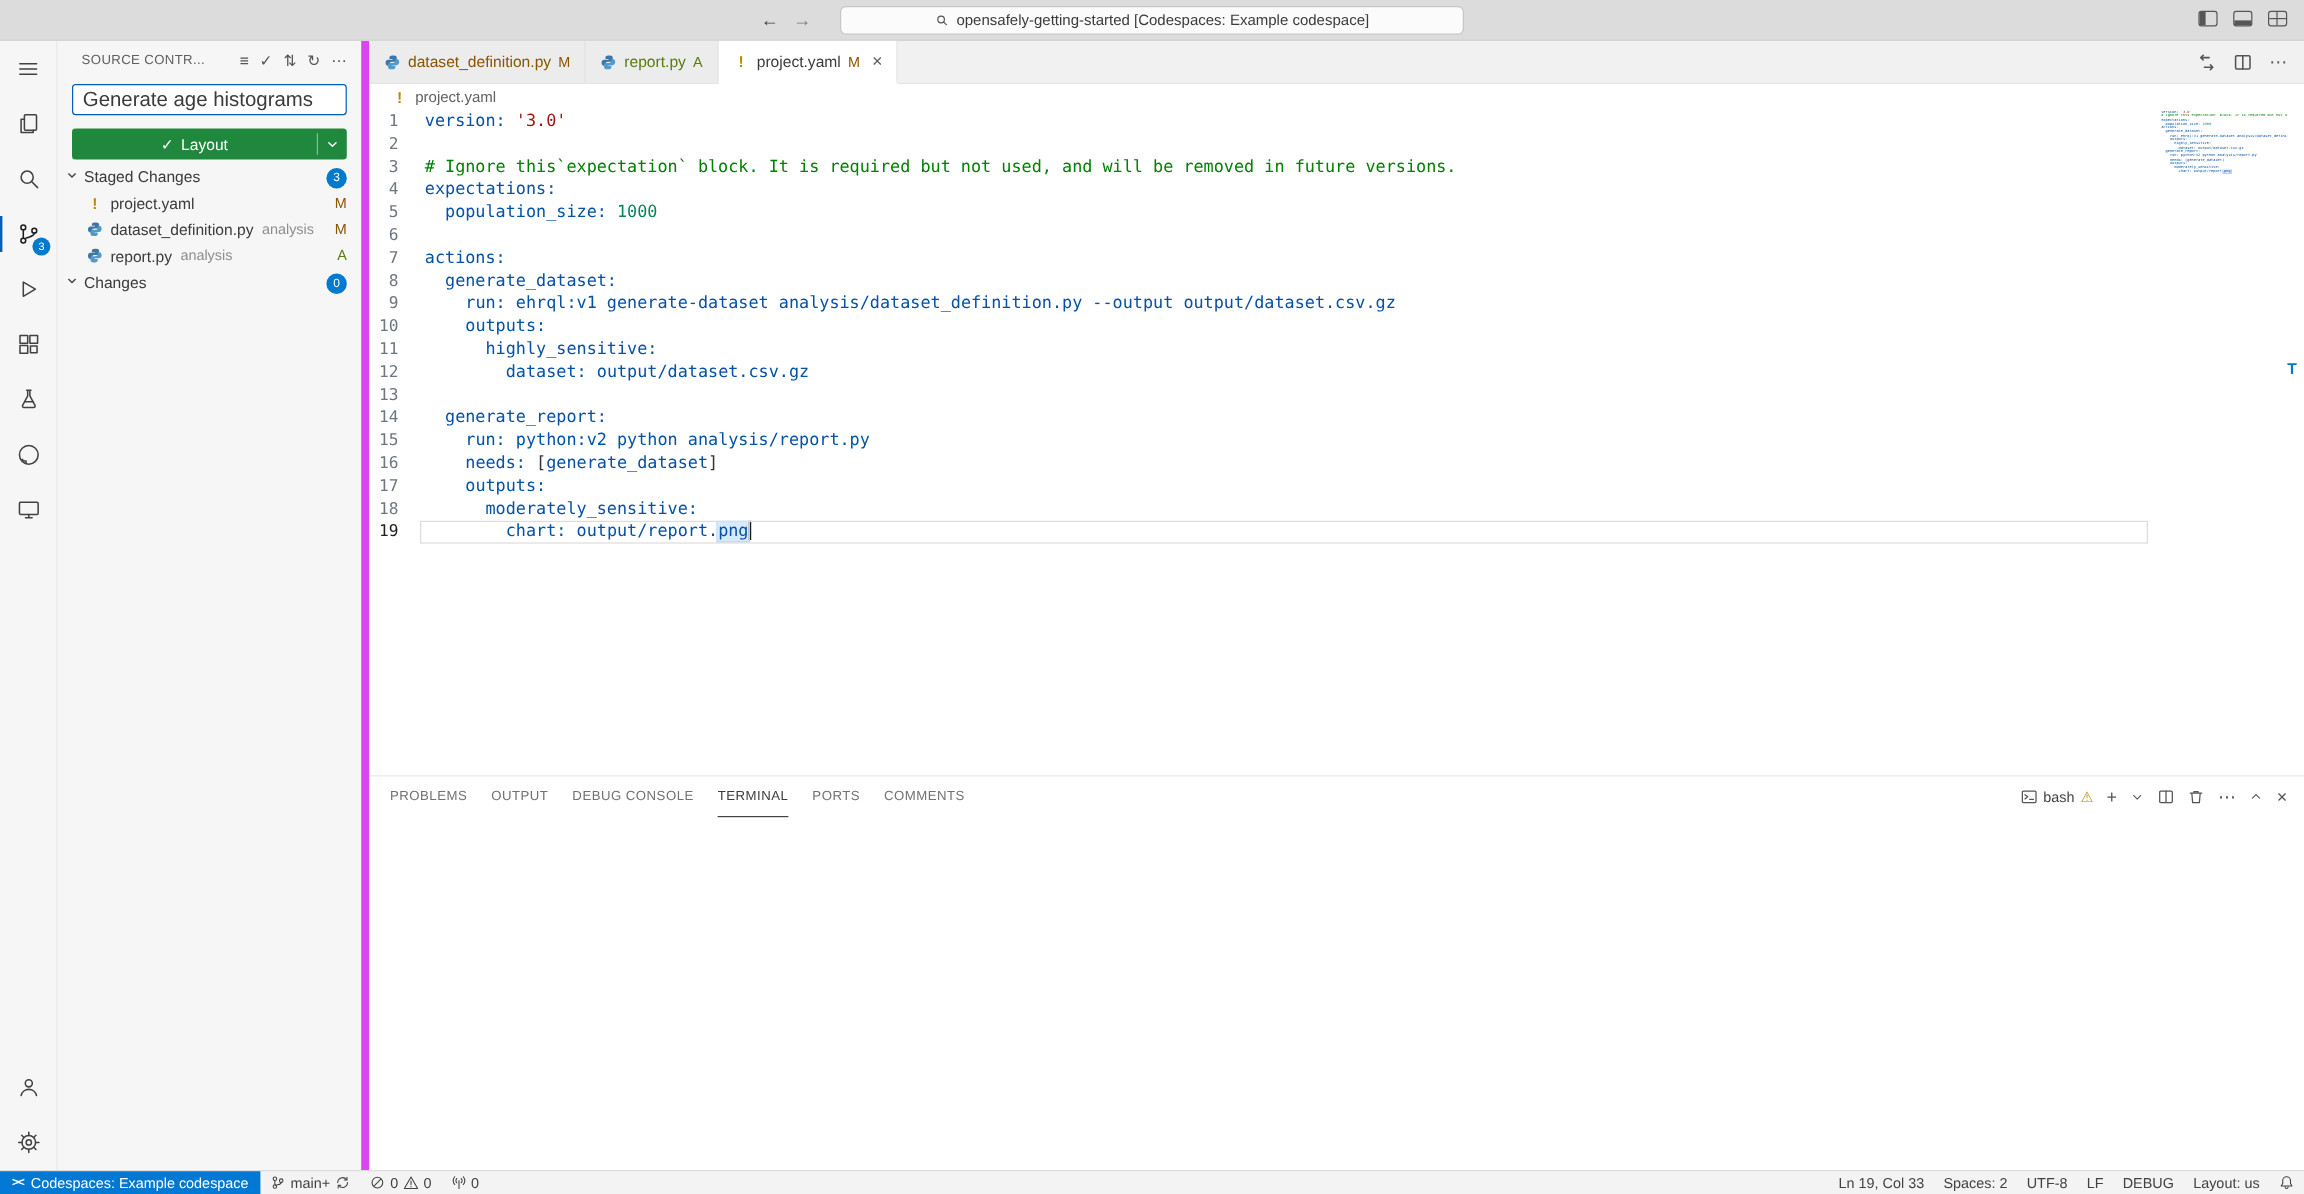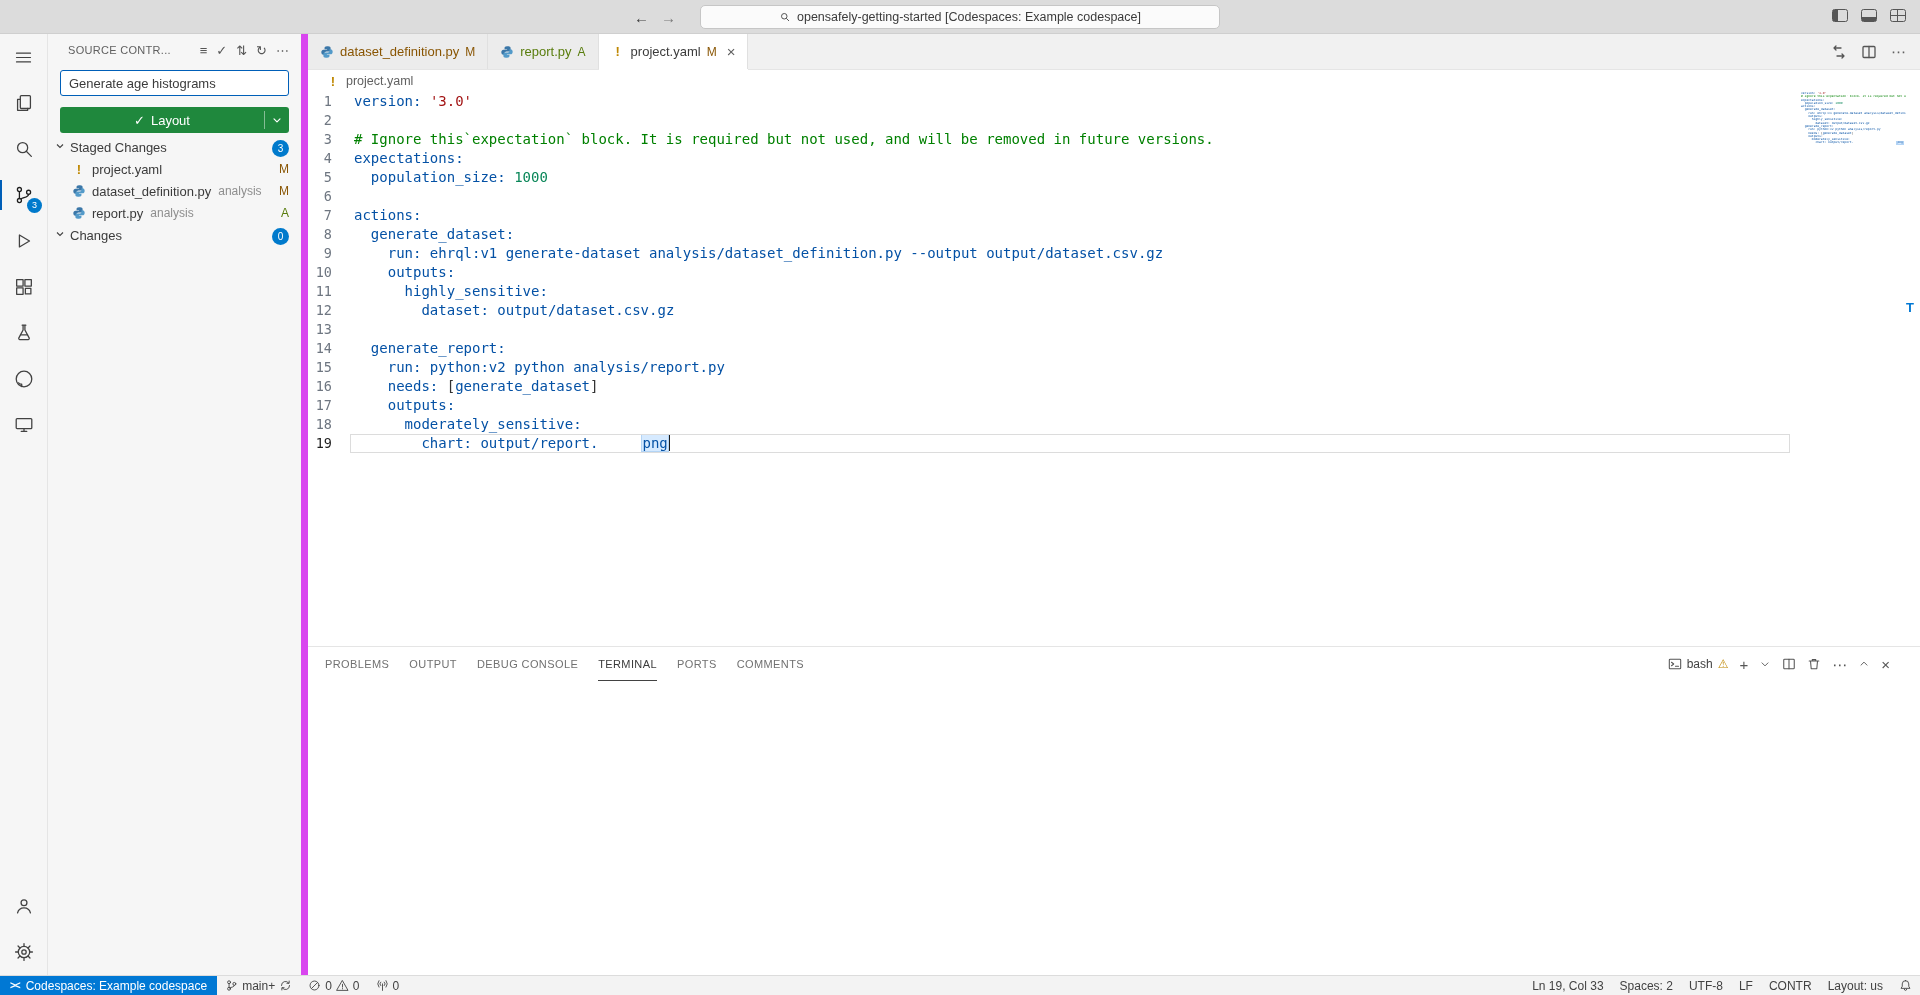--- a/index.html
+++ b/index.html
@@ -30,21 +30,21 @@
   .ab-item.active svg { stroke:#1f1f1f; }
   .ab-badge { position:absolute; right:5px; bottom:5px; min-width:15px; height:15px; border-radius:8px; background:#007acc; color:#fff; font-size:9px; line-height:15px; text-align:center; padding:0 2px; }
   .ab-spacer { flex:1; }
 
   
   .sidebar { width:260px; flex:0 0 auto; background:#f6f6f6; border-right:7px solid #d946ef; display:flex; flex-direction:column; }
   .sb-header { height:32px; display:flex; align-items:center; padding:0 12px 0 20px; }
   .sb-title { font-size:11px; color:#5f5f5f; letter-spacing:.3px; white-space:nowrap; overflow:hidden; }
   .sb-actions { margin-left:auto; display:flex; align-items:center; gap:9px; color:#555; font-size:13px; }
   .sb-actions span { cursor:pointer; }
-  .commit-input { margin:4px 12px 0 12px; height:26px; border:1px solid #005fb8; border-radius:3px; background:#fff; font-family:"Liberation Sans",sans-serif; font-size:13px; color:#3b3b3b; padding:0 8px; outline:none; }
+  .commit-input { margin:4px 12px 0 12px; height:26px; border:1px solid #005fb8; border-radius:3px; background:#fff; font-family:"Liberation Sans",sans-serif; font-size:17px; color:#3b3b3b; padding:0 8px; outline:none; }
   .commit-btn { margin:11px 12px 0 12px; height:26px; border-radius:3px; background:#1f883d; color:#fff; display:flex; align-items:stretch; cursor:pointer; overflow:hidden; }
   .cb-main { flex:1; display:flex; align-items:center; justify-content:center; gap:6px; font-size:13px; }
   .cb-divider { width:1px; background:rgba(255,255,255,.45); margin:4px 0; }
   .cb-dd { width:24px; display:flex; align-items:center; justify-content:center; }
   .cb-dd svg, .chev svg { stroke:#fff; fill:none; stroke-width:1.6; stroke-linecap:round; stroke-linejoin:round; }
   .scm-tree { margin-top:7px; }
   .tree-row { height:22px; display:flex; font-size:13px; cursor:pointer; padding-right:12px; }
   .tree-row.section { padding-left:4px; }
   .tree-row.section .sec-chev svg { stroke:#424242; fill:none; stroke-width:1.5; }
   .sec-chev { width:16px; display:flex; justify-content:center; }
@@ -84,29 +84,29 @@
   .line-num.active { color:#1f1f1f; }
   .line-content { flex:1; white-space:pre; position:relative; }
   .code-line.current .line-content::after { content:""; position:absolute; left:-4px; right:0; top:0; bottom:0; border:1px solid #dcdcdc; pointer-events:none; }
   .tk-pl { color:#333; }
   .tk-key { color:#0451a5; }
   .tk-val { color:#0451a5; }
   .tk-str { color:#a31515; }
   .tk-com { color:#008000; }
   .tk-num { color:#098658; }
   .tk-pun { color:#333; }
-  .tk-hl { color:#0451a5; background:rgba(173,214,255,.5); outline:1px solid #b3d4f5;margin-left:44px; }
+  .tk-hl { color:#0451a5; background:rgba(173,214,255,.5); outline:1px solid #b3d4f5; }
   .caret { display:inline-block; width:2px; height:16px; background:#1a1a1a; vertical-align:-3px; }
   .minimap { position:absolute; top:0; right:14px; width:105px; }
   .mm-line { font-family:"DejaVu Sans Mono", monospace; font-size:3px; line-height:3.3px; white-space:pre; overflow:hidden; }
   .ruler-marker { position:absolute; right:6px; top:208px; color:#0078d4; font-weight:bold; font-size:13px; font-family:"Liberation Sans",sans-serif; }
 
   
   .panel { height:329px; flex:0 0 auto; border-top:1px solid #e5e5e5; background:#fff; display:flex; flex-direction:column; }
-  .panel-header { height:34px; flex:0 0 auto; display:flex; align-items:center; padding:0 30px 0 17px; }
+  .panel-header { height:34px; flex:0 0 auto; display:flex; align-items:center; padding:0 14px 0 17px; }
   .panel-tabs { display:flex; align-items:center; gap:20px; }
   .ptab { font-size:11px; letter-spacing:.4px; color:#717171; cursor:pointer; height:34px; display:flex; align-items:center; border-bottom:1.5px solid transparent; }
   .ptab.active { color:#3b3b3b; border-bottom-color:#424242; }
   .panel-actions { margin-left:auto; display:flex; align-items:center; gap:11px; color:#555; }
   .panel-actions svg { stroke:#555; fill:none; stroke-width:1.2; stroke-linecap:round; stroke-linejoin:round; }
   .panel-actions > span { cursor:pointer; display:flex; }
   .shell-pill { display:flex; align-items:center; gap:5px; font-size:12px; color:#424242; }
   .warn-glyph { color:#bf8803; font-size:12px; }
   .pa-txt { font-size:15px; line-height:1; }
   .terminal { flex:1; position:relative; padding:2px 0 0 17px; font-family:"DejaVu Sans Mono", monospace; font-size:14px; }
@@ -543,21 +543,21 @@
             <path d="M8 6v8M5.8 8.2a3 3 0 010-4.4M10.2 3.8a3 3 0 010 4.4M3.6 10a6.5 6.5 0 010-8M12.4 2a6.5 6.5 0 010 8"></path>
           </svg>
         <span>0</span>
       </div>
     </div>
     <div class="sb-right">
       <div class="sb-item">Ln 19, Col 33</div>
       <div class="sb-item">Spaces: 2</div>
       <div class="sb-item">UTF-8</div>
       <div class="sb-item">LF</div>
-      <div class="sb-item">CONTR</div>
+      <div class="sb-item">DEBUG</div>
       <div class="sb-item">Layout: us</div>
       <div class="sb-item">
         <svg width="13" height="13" viewBox="0 0 16 16">
             <path d="M8 2a4 4 0 00-4 4v3l-1.5 2.5h11L12 9V6a4 4 0 00-4-4zM6.5 12.5a1.5 1.5 0 003 0"></path>
           </svg>
       </div>
     </div>
   </div>
 
 </div>

